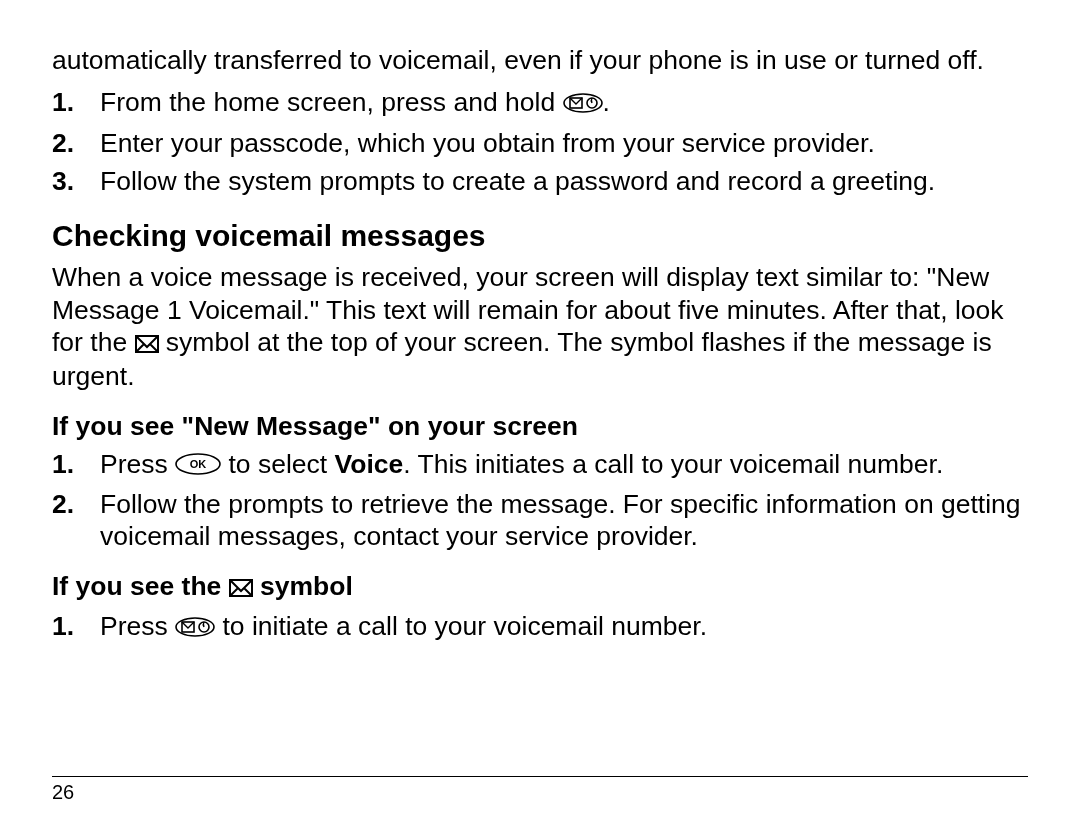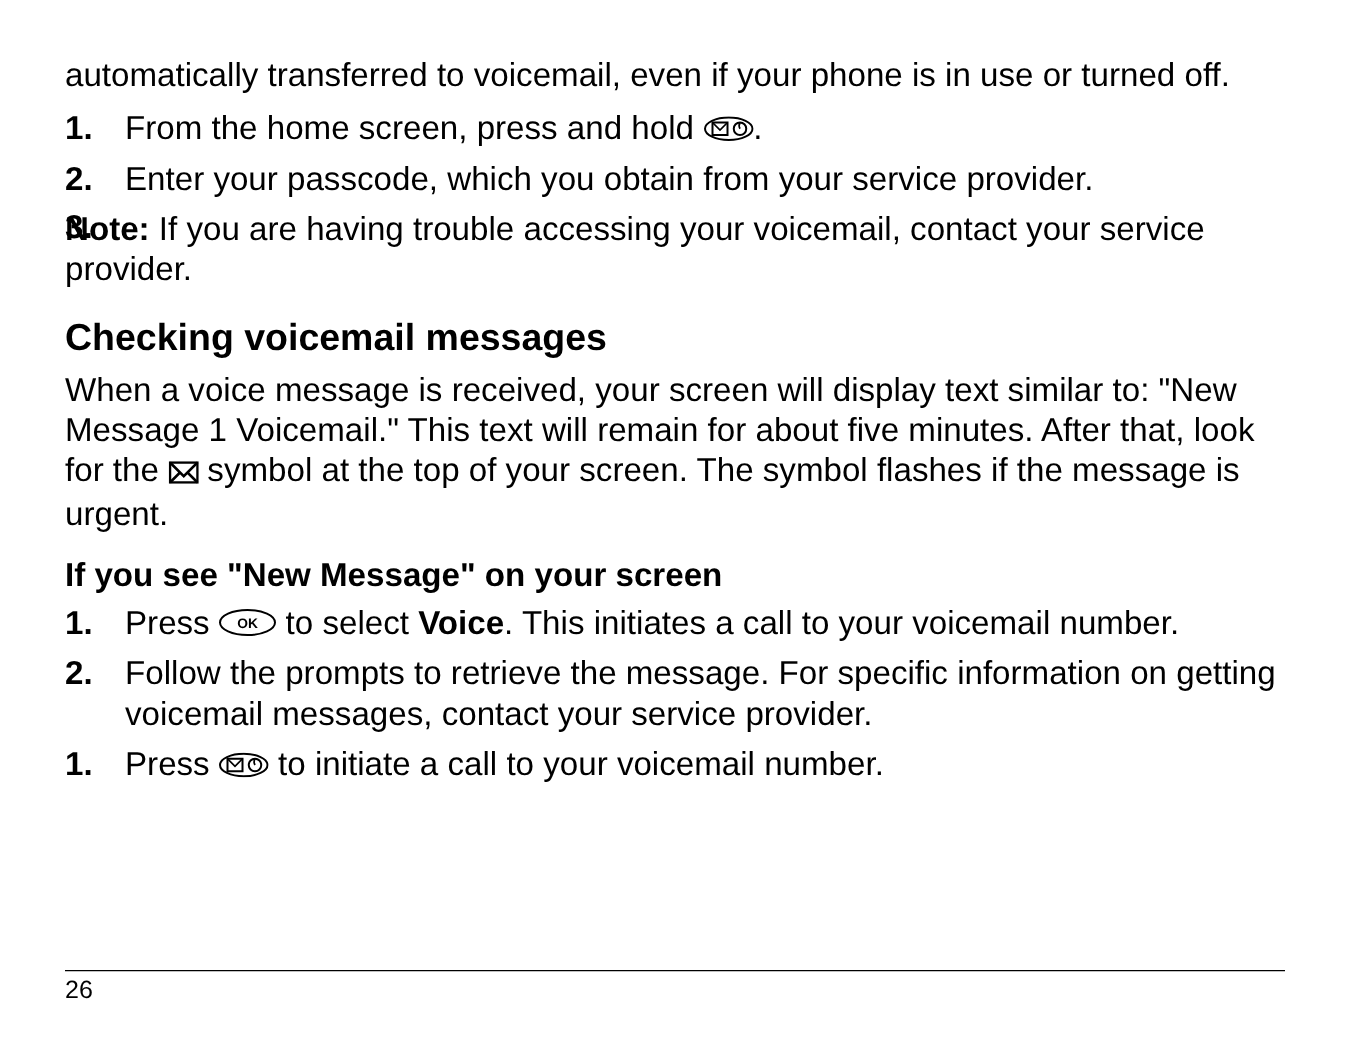--- a/index.html
+++ b/index.html
@@ -92,26 +92,24 @@
             <circle cx="29" cy="10" r="5" fill="none" stroke="#000" stroke-width="1.6"></circle>
             <path d="M29 10 a5 5 0 0 1 0 -5" fill="none" stroke="#000" stroke-width="1.4"></path>
           </svg></span><span>.</span>
     </li>
     <li>
       <span class="num">2.</span>
       <span>Enter your passcode, which you obtain from your service provider.</span>
     </li>
     <li>
       <span class="num">3.</span>
+      <span>Follow the system prompts to create a password and record a greeting.</span>
     </li>
   </ol>
 
-  <p class="note-line">
-    <span class="note-label">Note:</span><span> If you are having trouble accessing your voicemail, contact your service provider.</span>
-  </p>
 
   <h2 class="section">Checking voicemail messages</h2>
 
   <p class="body-text">
     <span>When a voice message is received, your screen will display text similar to: "New Message 1 Voicemail." This text will remain for about five minutes. After that, look for the </span><span class="icon"><svg width="24" height="18" viewBox="0 0 24 18">
           <rect x="1" y="1" width="22" height="16" fill="none" stroke="#000" stroke-width="2"></rect>
           <path d="M1 1 L12 12 L23 1 M1 17 L9 9 M23 17 L15 9" fill="none" stroke="#000" stroke-width="2"></path>
         </svg></span><span> symbol at the top of your screen. The symbol flashes if the message is urgent.</span>
   </p>
 
@@ -124,20 +122,26 @@
             <ellipse cx="23" cy="11" rx="22" ry="10" fill="none" stroke="#000" stroke-width="1.6"></ellipse>
             <text x="23" y="15" font-family="Arial" font-size="11" font-weight="bold" text-anchor="middle" fill="#000">OK</text>
           </svg></span><span> to select </span><span class="bold">Voice</span><span>. This initiates a call to your voicemail number.</span>
     </li>
     <li>
       <span class="num">2.</span>
       <span>Follow the prompts to retrieve the message. For specific information on getting voicemail messages, contact your service provider.</span>
     </li>
   </ol>
 
+  <h3 class="sub">
+    <span>If you see the </span><span class="icon"><svg width="24" height="18" viewBox="0 0 24 18">
+          <rect x="1" y="1" width="22" height="16" fill="none" stroke="#000" stroke-width="2"></rect>
+          <path d="M1 1 L12 12 L23 1 M1 17 L9 9 M23 17 L15 9" fill="none" stroke="#000" stroke-width="2"></path>
+        </svg></span><span> symbol</span>
+  </h3>
 
   <ol class="steps">
     <li>
       <span class="num">1.</span>
       <span>Press </span><span class="icon"><svg width="40" height="20" viewBox="0 0 40 20">
             <ellipse cx="20" cy="10" rx="19" ry="9" fill="none" stroke="#000" stroke-width="1.6"></ellipse>
             <rect x="7" y="5" width="12" height="10" fill="none" stroke="#000" stroke-width="1.6"></rect>
             <path d="M7 5 L13 11 L19 5" fill="none" stroke="#000" stroke-width="1.4"></path>
             <circle cx="29" cy="10" r="5" fill="none" stroke="#000" stroke-width="1.6"></circle>
             <path d="M29 10 a5 5 0 0 1 0 -5" fill="none" stroke="#000" stroke-width="1.4"></path>

